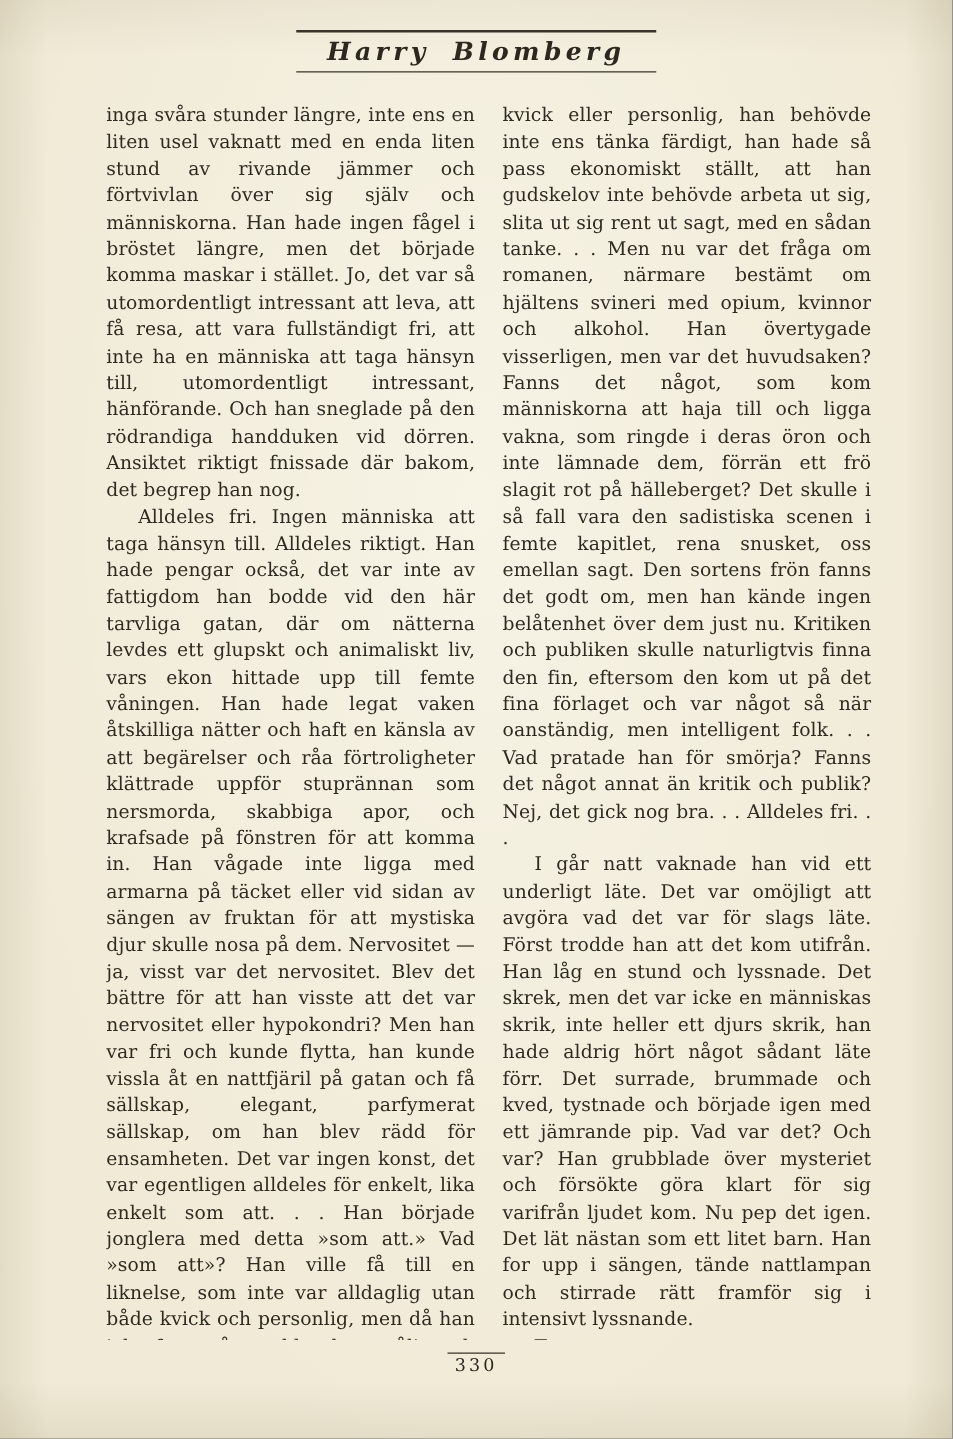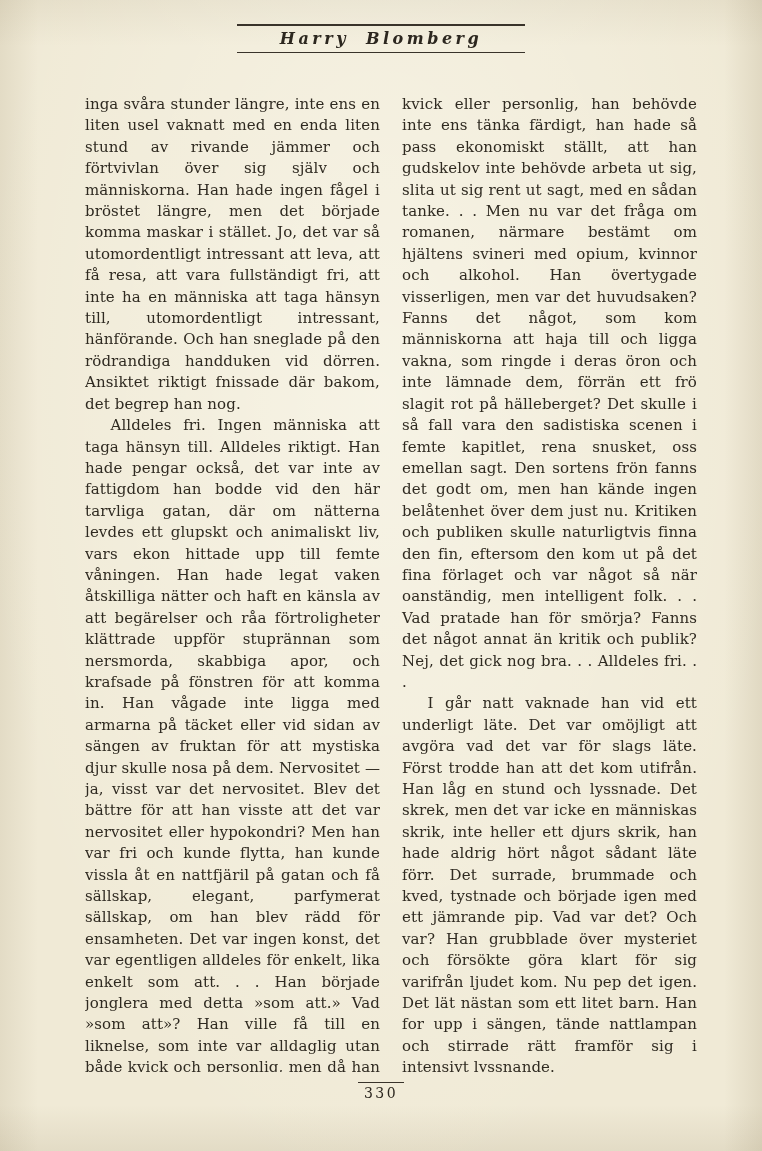--- a/index.html
+++ b/index.html
@@ -35,21 +35,21 @@
     width: 288px;
     margin: 0 auto;
     border: 0;
     border-top: 2px solid #39332a;
   }
   .head-rule.bottom {
     border-top-width: 1.6px;
   }
   .running-head-title {
     margin: 3px 0 4px 0;
-    font-size: 16px;
+    font-size: 20px;
     font-style: italic;
     font-weight: bold;
     letter-spacing: 3.5px;
     word-spacing: 8px;
     color: #2c271f;
   }
 
   
   .columns {
     position: absolute;
@@ -68,21 +68,20 @@
     font-size: 15px;
     line-height: 21.4px;
     letter-spacing: 0.1px;
   }
   .col p {
     margin: 0;
     text-indent: 1.7em;
   }
   .col p.noindent {
     text-indent: 0;
-    margin-top: 12px;
   }
 
   
   .folio-block {
     position: absolute;
     left: 0;
     bottom: 50px;
     width: 100%;
     text-align: center;
   }

